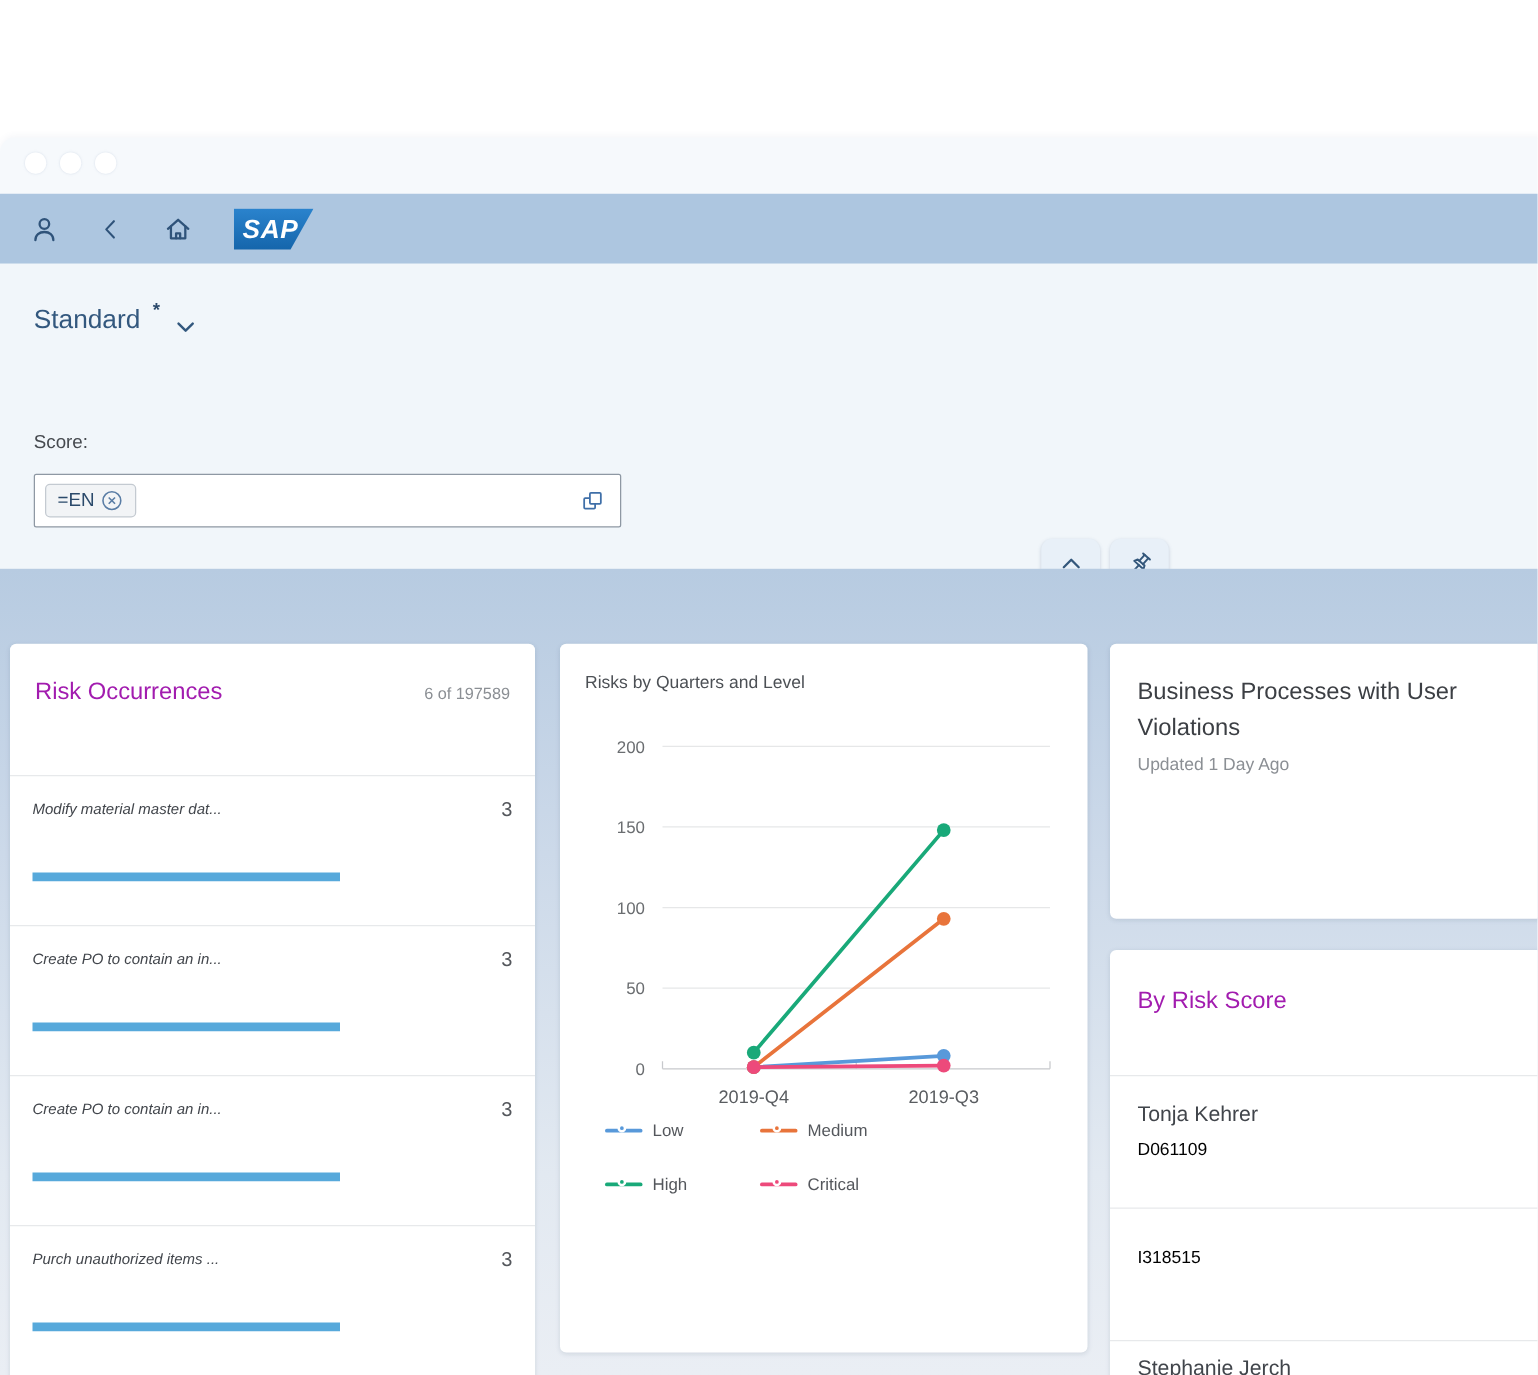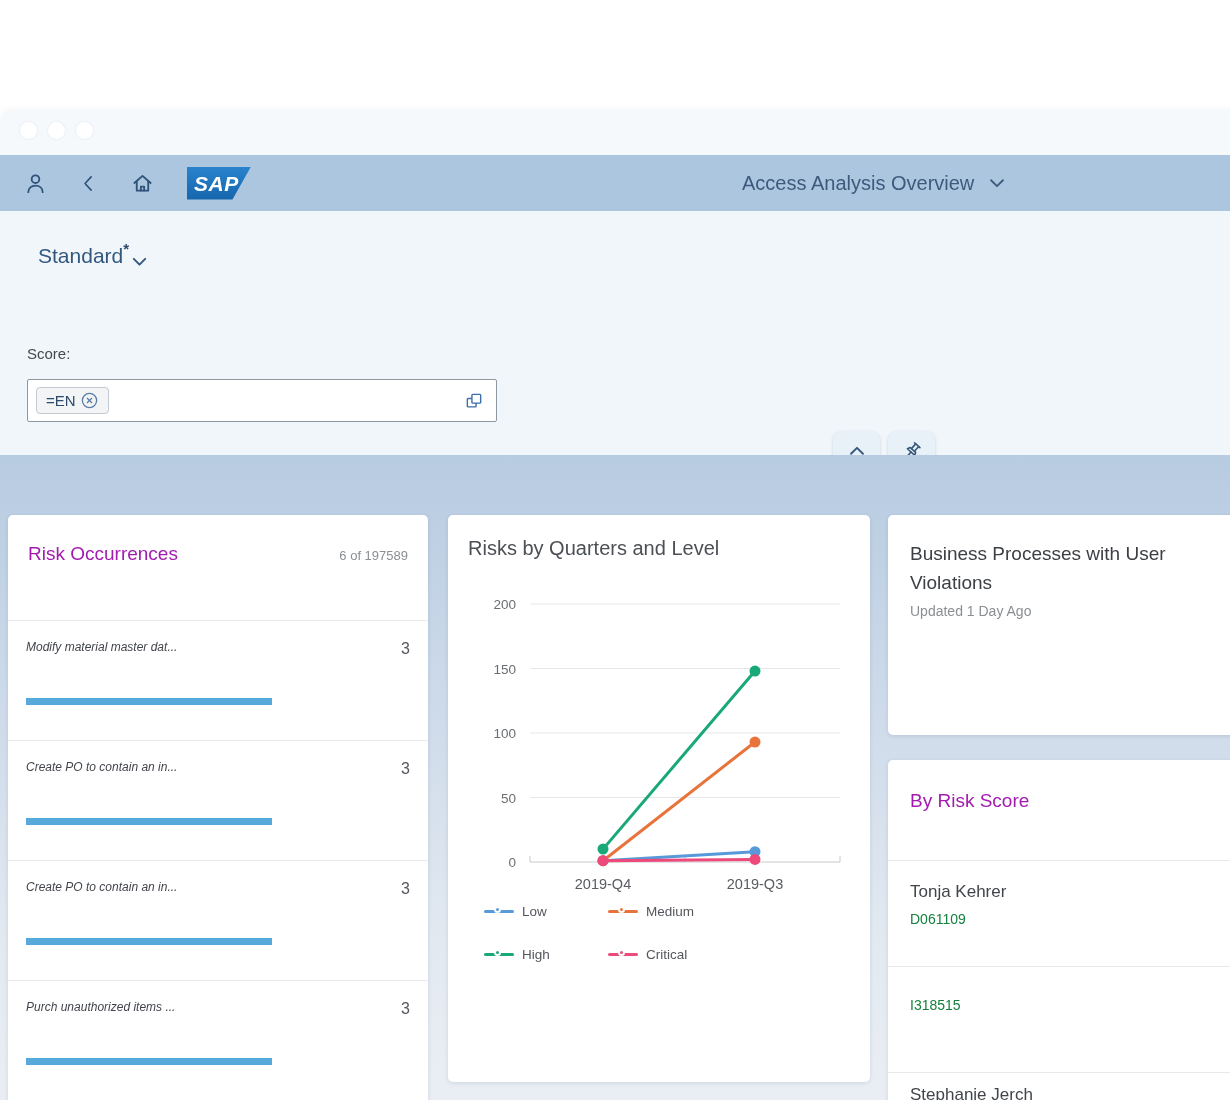--- a/index.html
+++ b/index.html
@@ -26,21 +26,21 @@
     clip-path:polygon(0 0,100% 0,71% 100%,0 100%); display:flex; align-items:center; cursor:pointer; }
   .sap-logo span { color:#fff; font-weight:bold; font-style:italic; font-size:21px; letter-spacing:.5px;
     padding-left:7px; line-height:1; }
   .shell-title { position:absolute; left:742px; top:0; height:56px; display:flex; align-items:center;
     gap:12px; cursor:pointer; }
   .shell-title .t { font-size:20px; color:#3d5a7d; }
   .shell-title svg { stroke:#3d5a7d; fill:none; stroke-width:2; stroke-linecap:round; stroke-linejoin:round; }
 
   
   .filter-panel { position:absolute; left:0; top:211px; width:1250px; height:244px; background:#f1f6fa; }
-  .variant { position:absolute; left:38px; top:33px; display:flex; align-items:flex-start; cursor:pointer; }
+  .variant { position:absolute; left:27px; top:33px; display:flex; align-items:flex-start; gap:10px; cursor:pointer; }
   .variant .v { font-size:21px; color:#33587e; }
   .variant sup { font-size:15px; color:#2c4a6b; font-weight:bold; position:relative; top:-4px; }
   .variant svg { stroke:#33587e; fill:none; stroke-width:2.2; stroke-linecap:round; stroke-linejoin:round;
     margin-top:7px; }
   .filter-label { position:absolute; left:27px; top:134px; font-size:15px; color:#45494e; }
   .filter-input { position:absolute; left:27px; top:168px; width:470px; height:43px; background:#fff;
     border:1px solid #8e98a3; border-radius:2px; display:flex; align-items:center; padding:0 12px 0 8px; cursor:text; }
   .token { display:flex; align-items:center; gap:4px; background:#f2f4f6; border:1px solid #c4cad1;
     border-radius:4px; padding:3px 9px; cursor:default; }
   .token .tk { font-size:15px; color:#2b4a6b; }
@@ -66,42 +66,42 @@
   
   #card-risk-occ { left:8px; top:515px; width:420px; height:620px; }
   .ro-item { height:120px; border-top:1px solid #e7e9eb; padding:19px 18px 0; cursor:pointer; }
   .ro-row { display:flex; justify-content:space-between; align-items:flex-start; }
   .ro-label { font-size:12px; color:#41454b;font-style:italic; }
   .ro-value { font-size:16px; color:#54575c; }
   .ro-bar { height:7px; background:#57a9db; margin-top:40px; }
 
   
   #card-risk-trend { left:448px; top:515px; width:422px; height:567px; }
-  .chart-subtitle { padding:22px 20px 0; font-size:20px; color:#4c5055; }
+  .chart-subtitle { padding:22px 20px 0; font-size:14px; color:#4c5055; }
   #trend-chart { display:block; margin-top:24px; }
   #trend-chart text { font-family:"Liberation Sans","DejaVu Sans",sans-serif; }
   .legend { margin:8px 0 0 36px; display:grid; grid-template-columns:96px auto; row-gap:9px; column-gap:16px; width:max-content;gap:28px; }
   .legend-item { display:flex; align-items:center; gap:8px; cursor:pointer; }
   .lg-marker { position:relative; width:30px; height:9px; display:inline-block; }
   .lg-line { position:absolute; left:0; top:3px; width:30px; height:3px; border-radius:2px; }
   .lg-dot { position:absolute; left:10px; top:-1px; width:7px; height:7px; border-radius:50%; border:2px solid #fff; }
   .lg-label { font-size:13.5px; color:#54575c; }
 
   
   #card-biz-proc { left:888px; top:515px; width:360px; height:220px; }
   #card-biz-proc .bp-title { padding:24px 22px 0; font-size:19px; color:#3c3f44; line-height:29px; width:300px; cursor:pointer; }
   #card-biz-proc .bp-sub { padding:6px 22px 0; font-size:14px; color:#8b8f94; }
 
   
   #card-risk-score { left:888px; top:760px; width:360px; height:370px; }
   #card-risk-score .card-header { height:100px; padding:26px 22px 0; }
   .rs-item { height:106px; border-top:1px solid #e7e9eb; padding:21px 22px 0; cursor:pointer; }
   .rs-item.cut { padding-top:12px; }
   .rs-name { font-size:17px; color:#41454b; }
-  .rs-id { font-size:14px; color:#15803d; margin-top:9px; }
+  .rs-id { font-size:14px; color:#000000; margin-top:9px; }
 </style>
 </head>
 <body>
 
 <div class="window-topbar">
   <div class="win-dots">
     <span class="win-dot"></span>
     <span class="win-dot"></span>
     <span class="win-dot"></span>
   </div>
@@ -121,26 +121,20 @@
   </button>
   <button class="shell-btn btn-home">
     <svg width="23" height="23" viewBox="0 0 24 24">
       <path d="M3.5 11.5 L12 4 L20.5 11.5"></path>
         <path d="M6 9.5 V19.5 H18 V9.5"></path>
         <path d="M10.3 19.5 v-4.2 h3.4 v4.2"></path>
     </svg>
   </button>
   <div class="sap-logo">
     <span>SAP</span>
-  </div>
-  <div class="shell-title">
-    <span class="t">Access Analysis Overview</span>
-    <svg width="22" height="22" viewBox="0 0 24 24">
-      <polyline points="5.5,9 12,15.5 18.5,9"></polyline>
-    </svg>
   </div>
 </div>
 
 <div class="filter-panel">
   <div class="variant">
     <span class="v">Standard</span>
       <sup>*</sup>
     <svg width="21" height="21" viewBox="0 0 24 24">
       <polyline points="5.5,9 12,15.5 18.5,9"></polyline>
     </svg>

